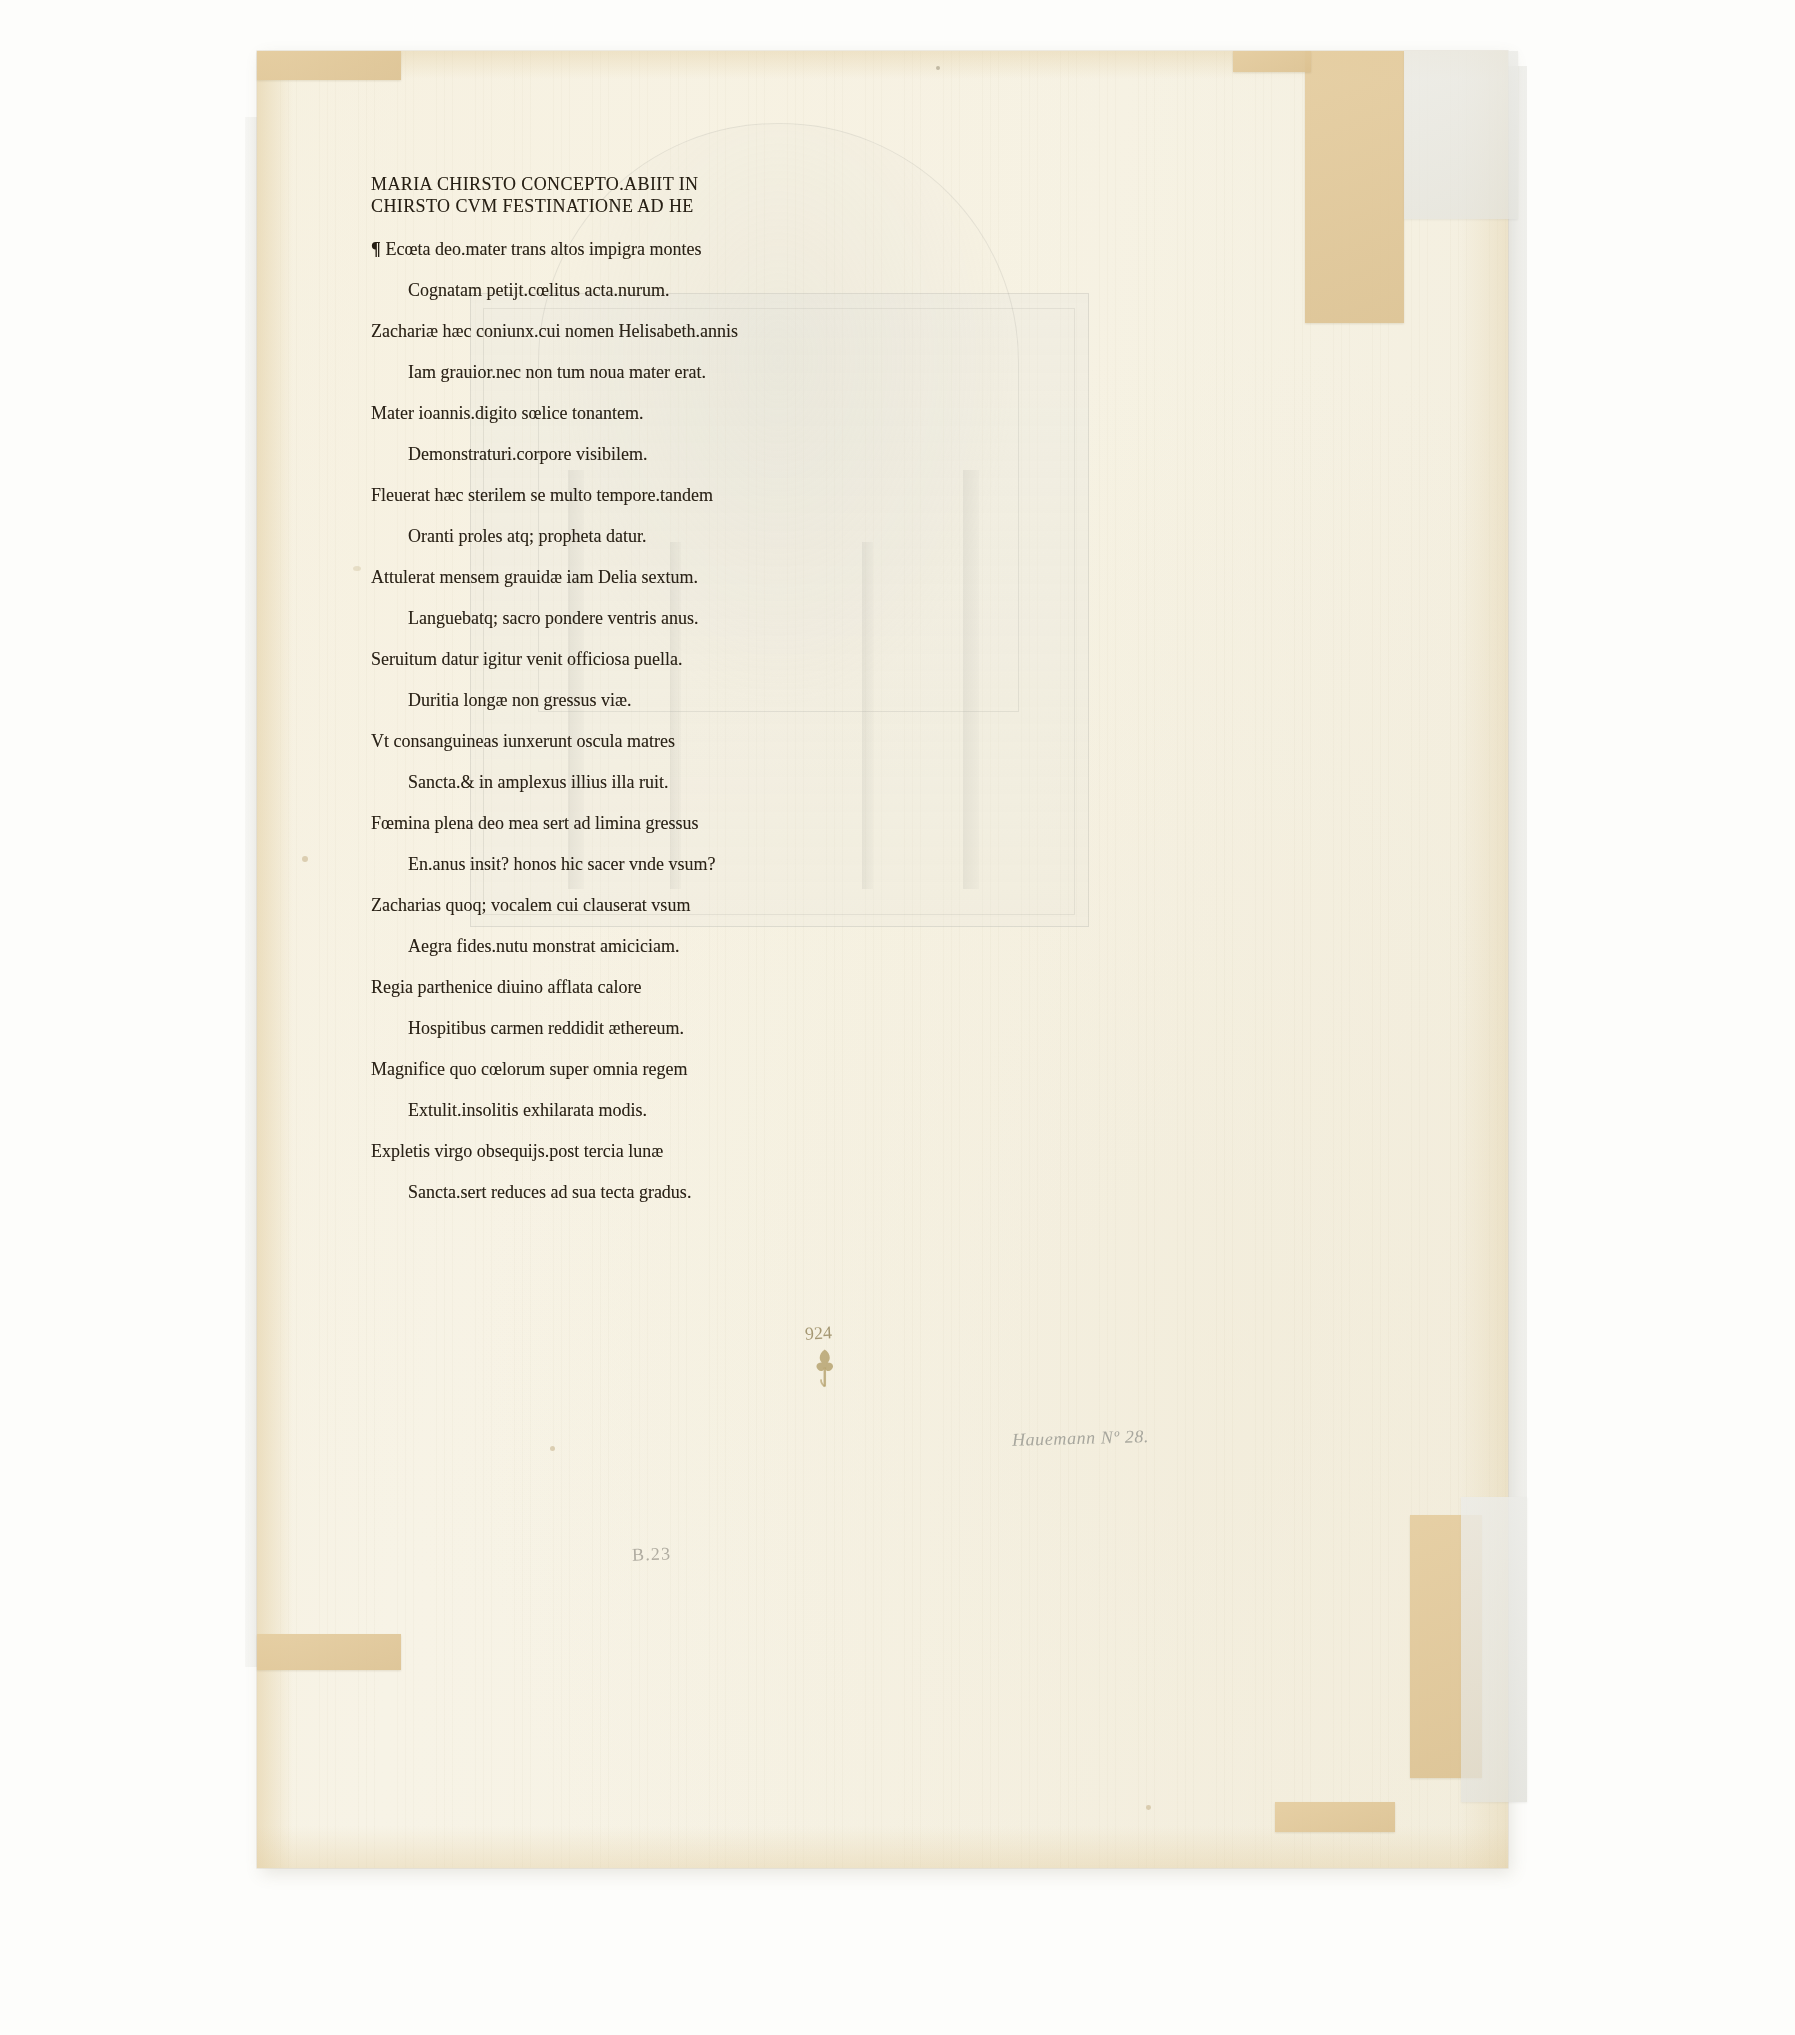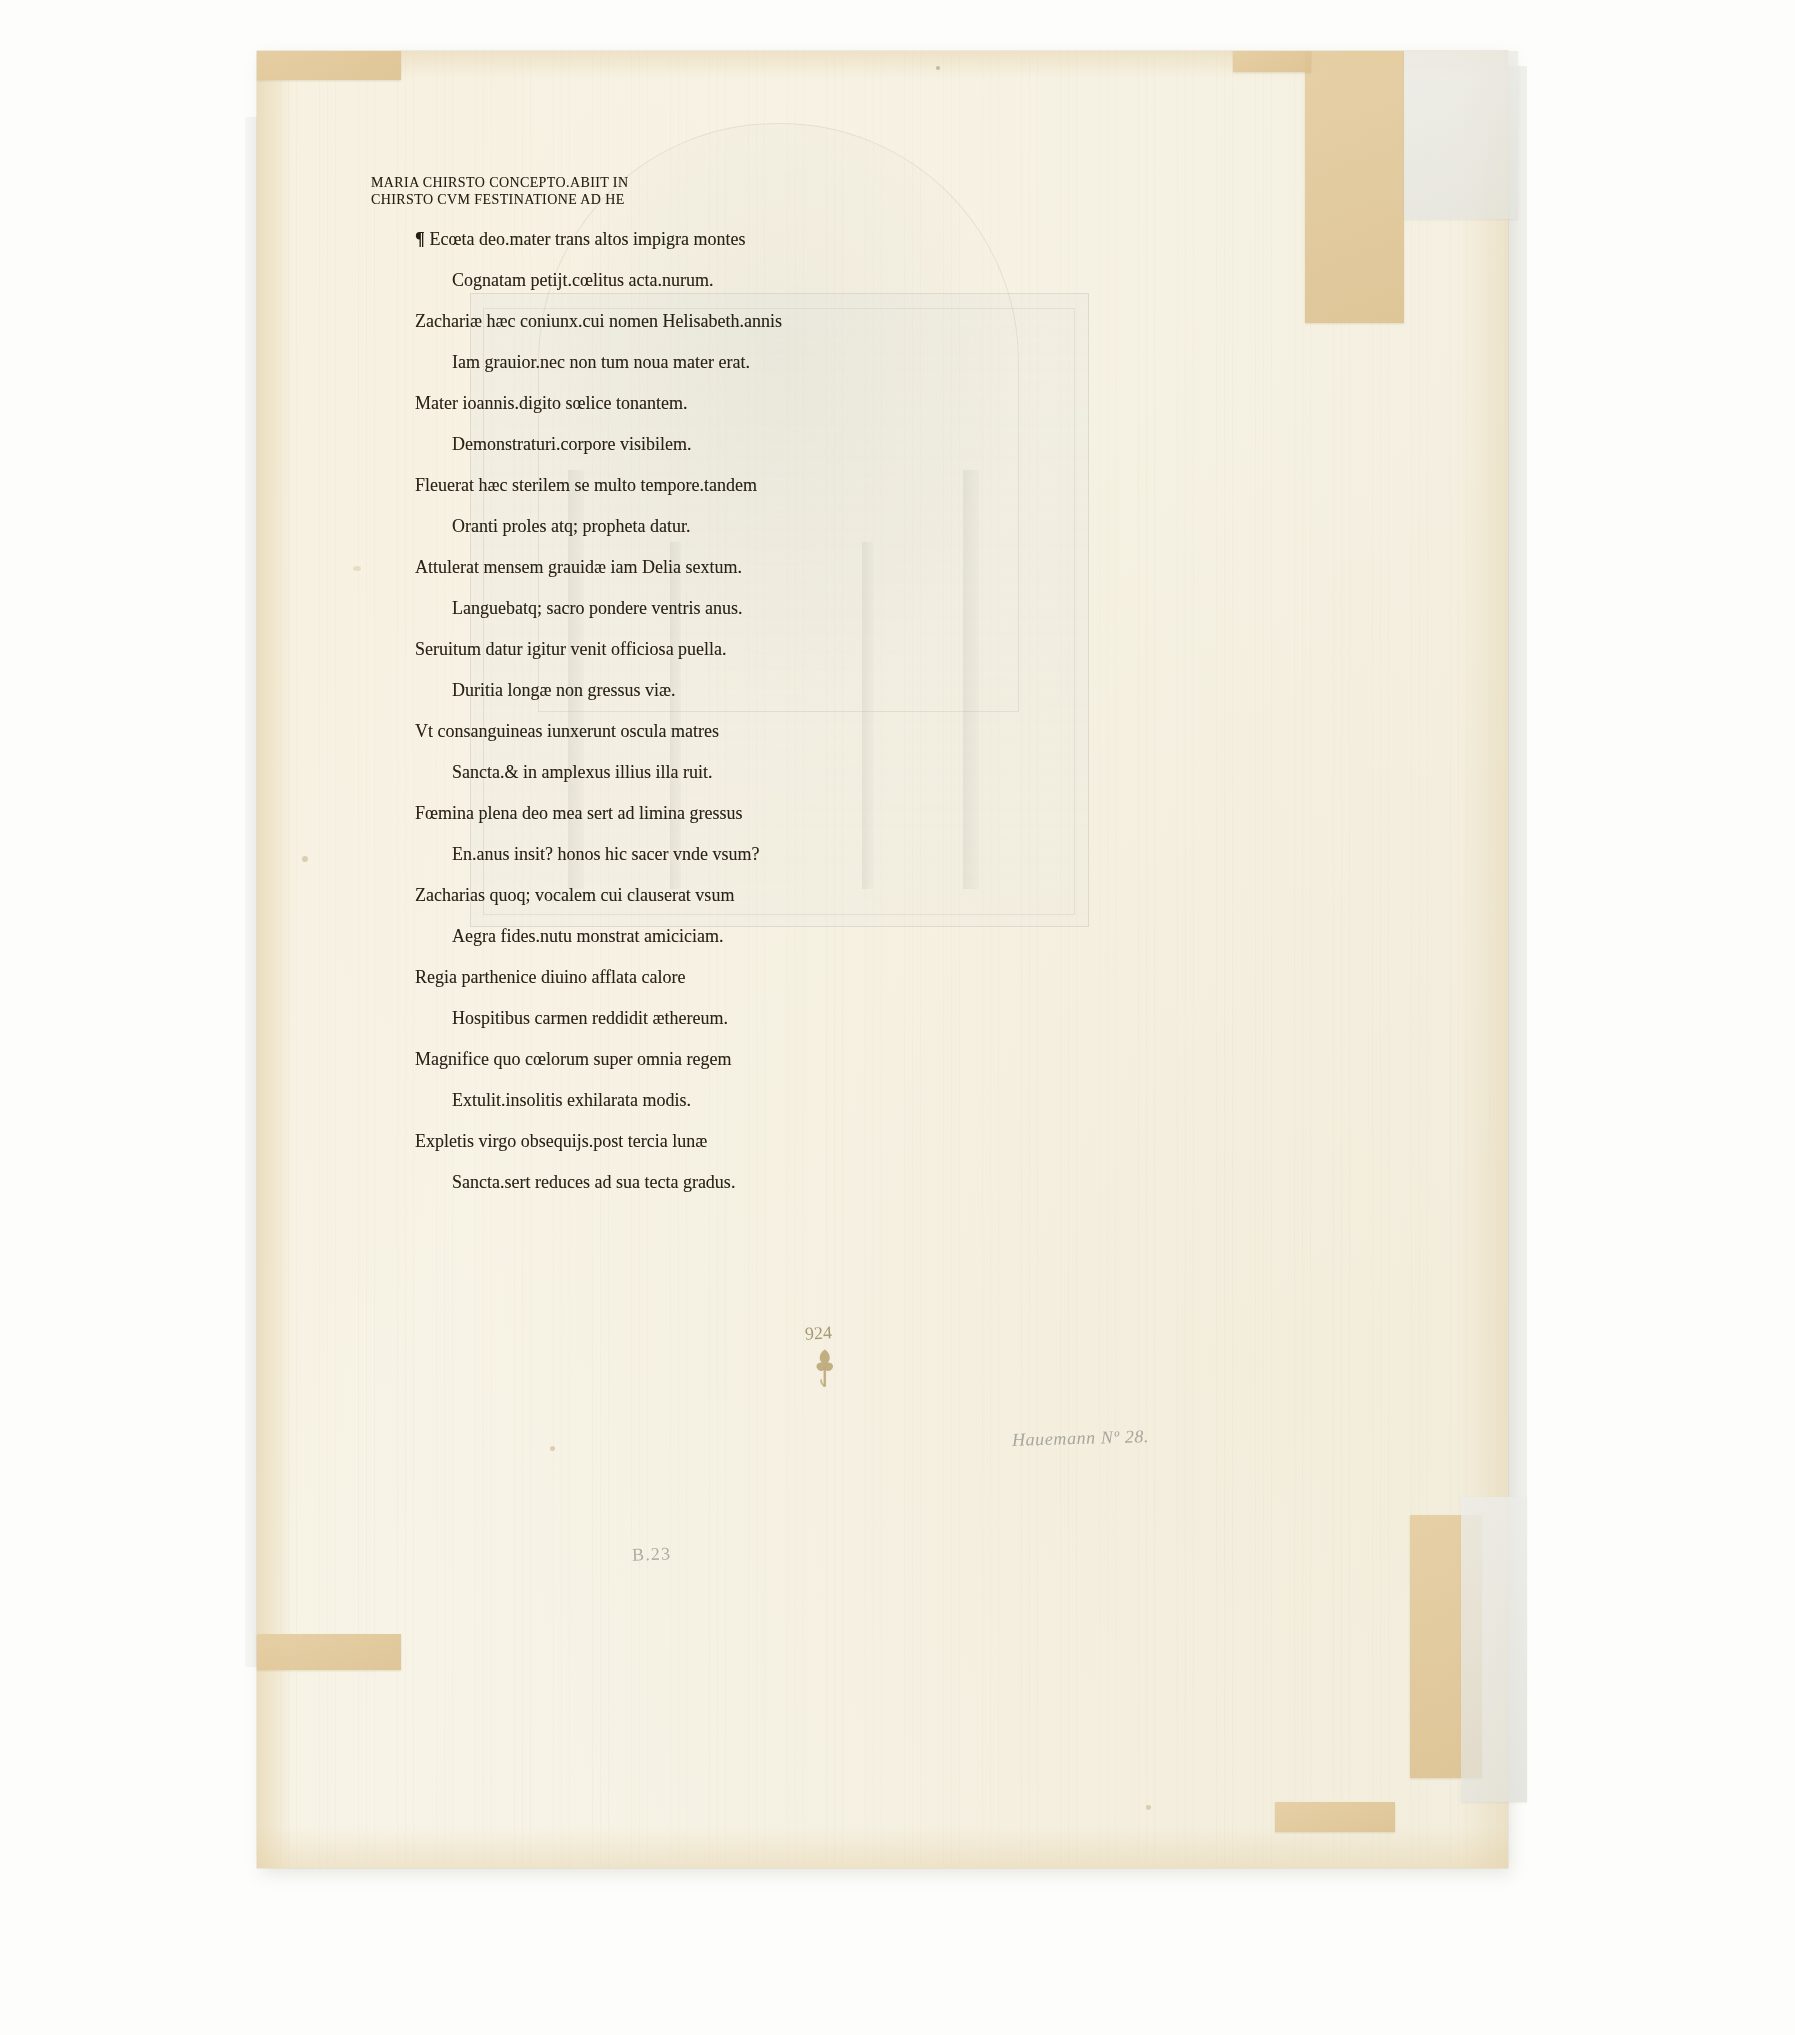--- a/index.html
+++ b/index.html
@@ -124,37 +124,36 @@
   
   #text-block {
     position: absolute;
     left: 371px;
     top: 174px;
     width: 670px;
     color: #221c12;
   }
   #heading {
     font-family: "Liberation Serif", serif;
-    font-size: 14px;
+    font-size: 18px;
     letter-spacing: 0.4px;
     line-height: 1.22;
     color: #261f14;
     margin-bottom: 21.6px;
     text-shadow: 0 0 0.6px rgba(40,30,15,0.35);
   }
   .heading-line { display: block; white-space: nowrap; }
 
   .verse-line {
     font-size: 18px;
     line-height: 1.0;
     color: #2a2217;
     white-space: nowrap;
     margin-bottom: 23px;
     text-shadow: 0 0 0.4px rgba(40,30,15,0.30);
-    margin-left: 44px;
   }
   .verse-line.indent {
     padding-left: 37px;
   }
   .verse-line.first {
     position: relative;
   }
   #para-mark {
     display: inline-block;
     font-size: 18px;

